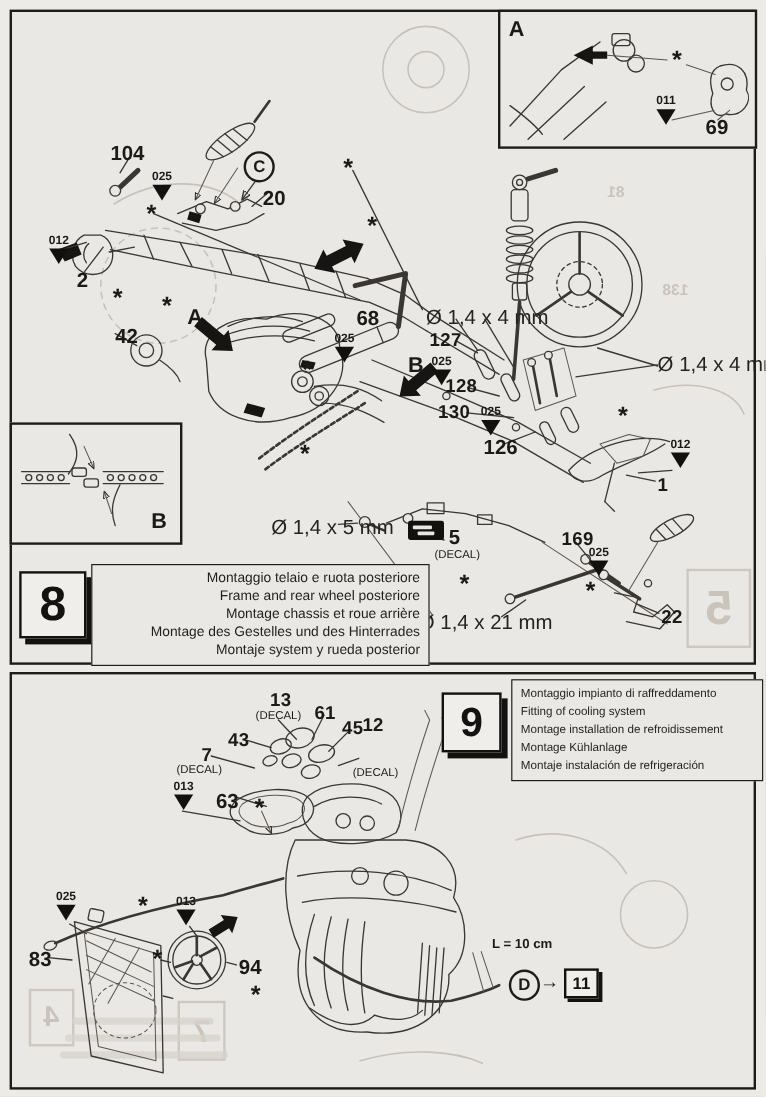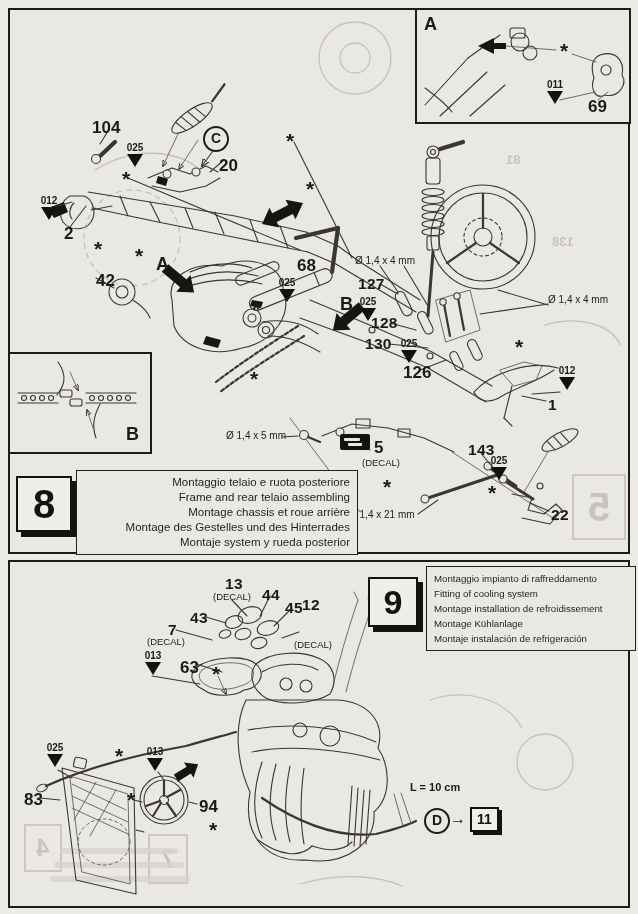--- a/index.html
+++ b/index.html
@@ -10,21 +10,21 @@
   .art path,.art line,.art polyline,.art ellipse,.art circle,.art rect{stroke:#3a3733;stroke-width:1.1;fill:none;stroke-linecap:round;stroke-linejoin:round;}
   .art .tn{stroke:#5a554f;stroke-width:.85;}
   .art .bk{fill:#161513;stroke:none;}
   .art .hd{fill:#e9e7e3;}
   .art .w2{stroke-width:2.2;} .art .w3{stroke-width:3;} .art .w4{stroke-width:4.2;}
   .art .gh{stroke:#c7c1ba;stroke-width:1.3;}
   .lbl{position:absolute;z-index:4;color:#1b1a18;white-space:nowrap;}
   .pn{font-weight:700;font-size:15.5px;letter-spacing:.3px;}
   .pn-lg{font-weight:700;font-size:17px;}
   .biglet{font-weight:800;font-size:18px;}
-  .screw{font-size:10px;font-weight:400;color:#24221f;}
+  .screw{font-size:17px;font-weight:400;color:#24221f;}
   .decnote{font-size:9.5px;font-weight:400;}
   .star{font-size:21px;font-weight:700;line-height:10px;}
   .decal-mark{position:absolute;z-index:4;display:flex;flex-direction:column;align-items:center;width:30px;}
   .tri-label{font-size:10px;font-weight:700;color:#1b1a18;line-height:10px;margin-bottom:1px;}
   .tri{width:0;height:0;border-left:8px solid transparent;border-right:8px solid transparent;border-top:13px solid #121110;}
   .circle-letter{position:absolute;z-index:4;width:22px;height:22px;border:2px solid #1d1c1a;border-radius:50%;background:#eae8e4;
     font-weight:800;font-size:14px;text-align:center;line-height:21px;color:#1b1a18;}
   .stepsq{position:absolute;z-index:5;background:#f0eeea;border:2px solid #131211;box-shadow:5px 5px 0 0 #131211;
     display:flex;align-items:center;justify-content:center;font-weight:700;color:#131211;}
   .titles{position:absolute;z-index:5;background:#eae8e4;border:1.5px solid #22201d;padding:4px 7px;color:#201f1d;}
@@ -428,21 +428,21 @@
     <span class="tri-label">025</span>
       <span class="tri"></span>
     </div>
   <span class="lbl pn-lg" style="left:403px;top:363px;">126</span>
   <span class="lbl screw" style="left:548px;top:294px;">Ø 1,4 x 4 mm</span>
   <div class="decal-mark" style="left:552px;top:366px;">
     <span class="tri-label">012</span>
       <span class="tri"></span>
     </div>
   <span class="lbl pn" style="left:548px;top:396px;">1</span>
-  <span class="lbl pn" style="left:468px;top:441px;">143</span>
+  <span class="lbl pn" style="left:468px;top:441px;">169</span>
   <div class="decal-mark" style="left:484px;top:456px;">
     <span class="tri-label">025</span>
       <span class="tri"></span>
     </div>
   <span class="lbl pn" style="left:551px;top:506px;">22</span>
   <span class="lbl screw" style="left:226px;top:430px;">Ø 1,4 x 5 mm</span>
   <div class="chip" style="left:340px;top:434px;">
     <i style="left:4px;top:4px;width:16px;height:3px;"></i>
       <i style="left:8px;top:9px;width:14px;height:3px;"></i>
     </div>
@@ -467,29 +467,29 @@
     <span class="tri-label">011</span>
       <span class="tri"></span>
     </div>
   <span class="lbl pn-lg" style="left:588px;top:97px;">69</span>
 
   <span class="lbl biglet" style="left:126px;top:424px;">B</span>
 
   <div class="stepsq" style="left:16px;top:476px;width:52px;height:52px;font-size:40px;">8</div>
   <div class="titles t8" style="left:76px;top:470px;width:266px;">
     <div>Montaggio telaio e ruota posteriore</div>
-    <div>Frame and rear telaio assembling</div>
+    <div>Frame and rear wheel posteriore</div>
     <div>Montage chassis et roue arrière</div>
     <div>Montage des Gestelles und des Hinterrades</div>
     <div>Montaje system y rueda posterior</div>
   </div>
 
   <span class="lbl pn" style="left:225px;top:575px;">13</span>
   <span class="lbl decnote" style="left:213px;top:591px;">(DECAL)</span>
-  <span class="lbl pn" style="left:262px;top:586px;">44</span>
+  <span class="lbl pn" style="left:262px;top:586px;">61</span>
   <span class="lbl pn" style="left:285px;top:599px;">45</span>
   <span class="lbl pn" style="left:190px;top:609px;">43</span>
   <span class="lbl pn" style="left:168px;top:621px;">7</span>
   <span class="lbl decnote" style="left:147px;top:636px;">(DECAL)</span>
   <span class="lbl pn" style="left:302px;top:596px;">12</span>
   <span class="lbl decnote" style="left:294px;top:639px;">(DECAL)</span>
   <div class="decal-mark" style="left:138px;top:651px;">
     <span class="tri-label">013</span>
       <span class="tri"></span>
     </div>

